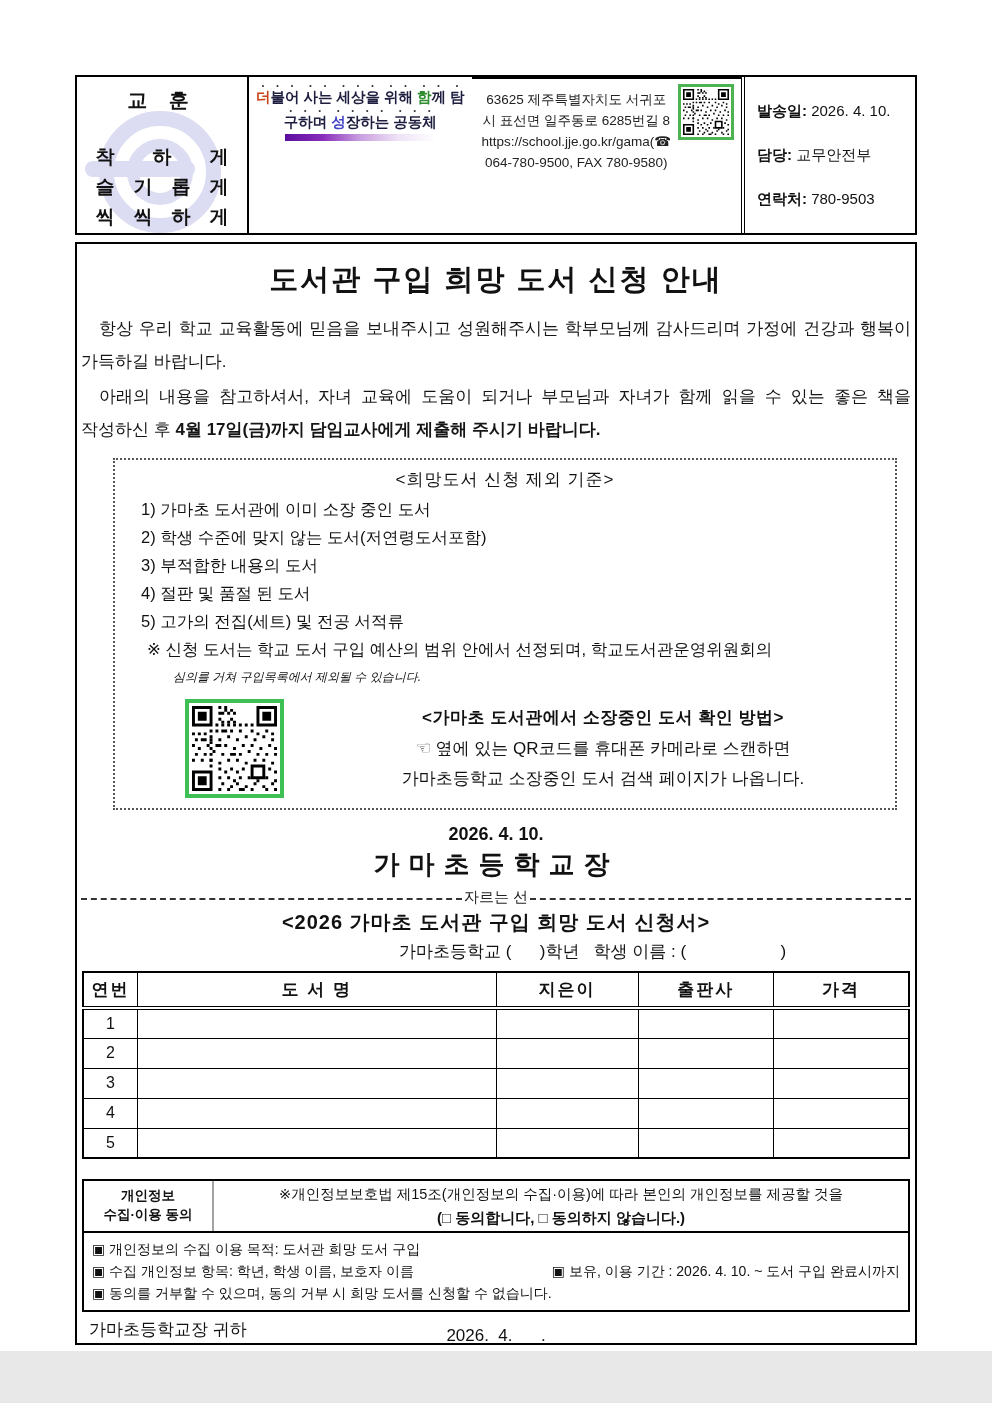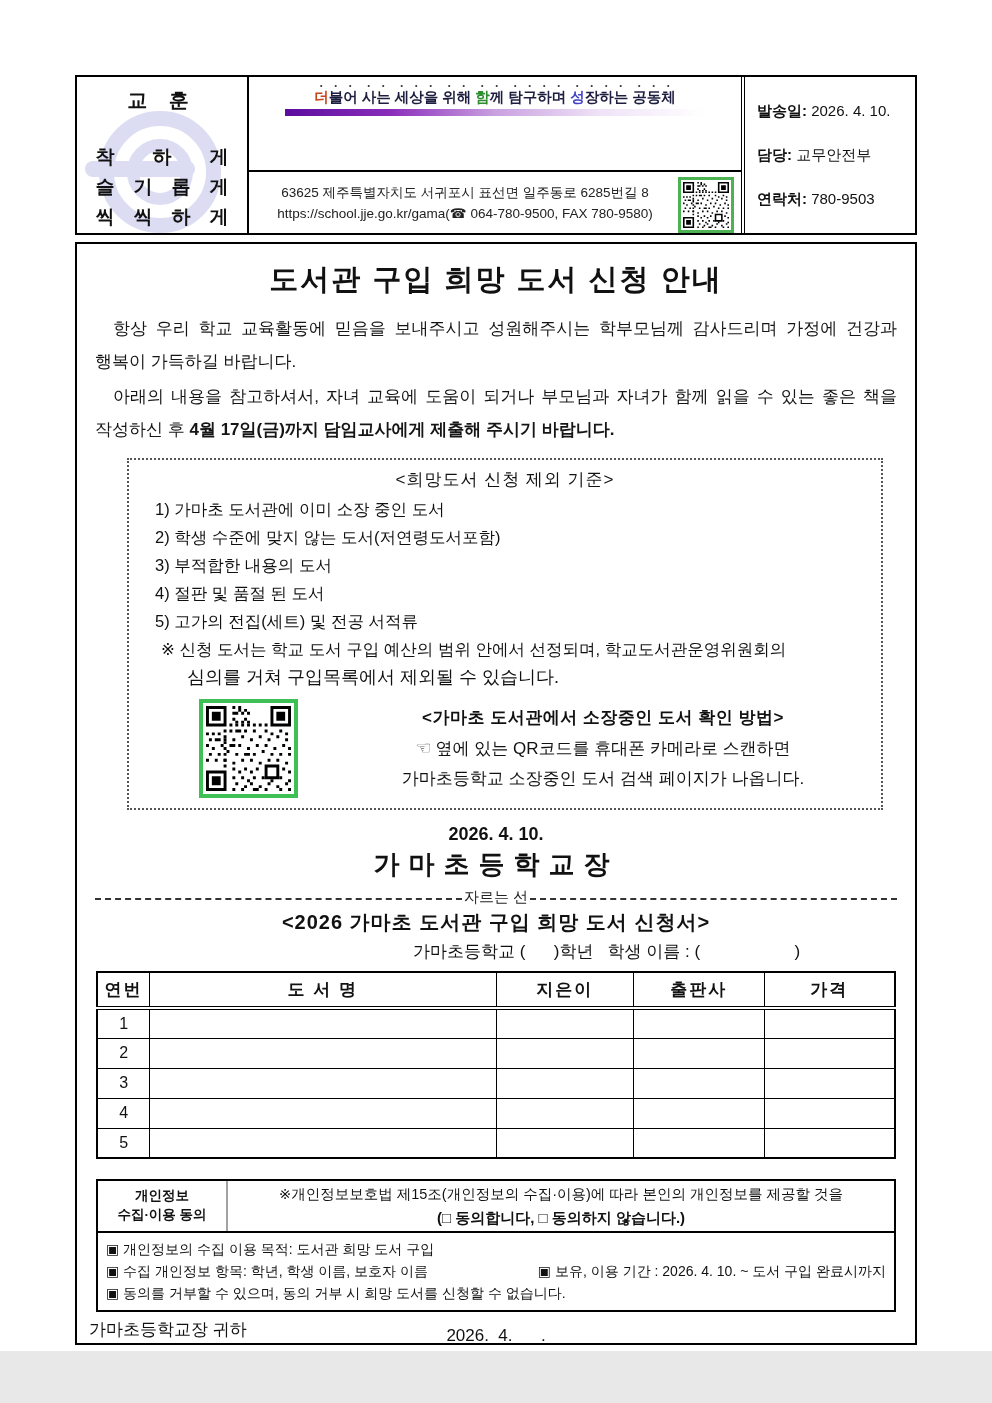--- a/index.html
+++ b/index.html
@@ -21,53 +21,53 @@
   .logo-ring2 { position:absolute; left:50px; top:62px; width:66px; height:66px;
     border:12px solid #dcdcf3; border-radius:50%; }
   .logo-bar { position:absolute; left:8px; top:84px; width:110px; height:16px;
     background:#dcdcf3; border-radius:8px; }
   .motto-title { position:relative; text-align:center; font-weight:bold; font-size:20px;
     letter-spacing:8px; margin-top:10px; }
   .motto-rows { position:relative; margin-top:28px; padding:0 14px; font-weight:bold;
     font-size:19px; line-height:30px; }
   .motto-row { display:block; text-align:justify; }
   .motto-row { white-space:pre; text-align:center; }
-  .center-cell { flex:1; display:flex; flex-direction:column; border-right:4px double #000; }
+  .center-cell { flex:1; display:flex; flex-direction:row; border-right:4px double #000; }
   .slogan-area { height:93px; text-align:center; padding-top:5px; }
   .slogan { font-size:14.5px; font-weight:bold; color:#1d1d3f;
     -webkit-text-emphasis:dot #333; text-emphasis:dot #333; }
   .slogan .c-red { color:#c8431a; } .slogan .c-green { color:#2e8b2e; } .slogan .c-blue { color:#4343c8; }
   .gradient-bar { height:7px; margin:2px 36px 0 36px;
     background:linear-gradient(to right,#5b0d9e,#8a2dbb,#c9a0e0,#efe3f7,#ffffff); }
   .paper-title { font-family:"DejaVu Serif","Liberation Serif",serif; font-weight:bold;
     font-size:46px; line-height:56px; letter-spacing:30px; text-indent:30px; color:#000; }
   .address-area { border-top:2px solid #000; flex:1; position:relative;
     padding:10px 70px 0 10px; text-align:center; font-size:13.5px; line-height:21px; color:#222; }
   .qr-small { position:absolute; right:7px; top:5px; width:56px; height:56px;
     border:3px solid #4db352; background:#fff; padding:2px; }
   .qr-small svg, .qr-big svg { width:100%; height:100%; display:block; }
   .info-cell { width:170px; display:flex; flex-direction:column; justify-content:space-around;
     padding:12px 4px 12px 12px; font-size:15px; }
   .info-row .lbl { font-weight:bold; }
   
   .main {
     position:absolute; top:242px; left:75px; width:842px; height:1103px;
-    border:2px solid #000; padding:0 18px; 
+    border:2px solid #000; padding:0 4px; 
   }
   .doc-title { text-align:center; font-size:29px; font-weight:bold; margin-top:16px; letter-spacing:2px; }
   .para { font-size:17px; line-height:33px; text-align:justify; word-break:keep-all; color:#151515; }
   .p1 { margin-top:12px; text-indent:18px; }
   .p2 { margin-top:2px; text-indent:18px; }
   .bold-underline { font-weight:bold; }
   .ex-box { margin:12px 14px 0 32px; border:2px dotted #555; padding:8px 18px 10px 18px; }
   .ex-title { text-align:center; font-size:17px; letter-spacing:1px; }
   .ex-items { margin-top:4px; font-size:16.5px; line-height:28px; }
   .ex-item { padding-left:8px; }
   .ex-note { padding-left:14px; font-size:16.5px; line-height:28px; }
-  .ex-note2 { padding-left:40px; font-size:18px; line-height:28px; }
+  .ex-note2 { padding-left:40px; font-size:12px; line-height:28px;font-style:italic; }
   .qr-row { display:flex; margin-top:8px; align-items:center;gap:45px; }
   .qr-big { width:99px; height:99px; border:4px solid #3fc054; background:#fff; padding:3px;
     margin-left:52px; flex:none; }
   .qr-text { flex:1; text-align:center; font-size:17px; line-height:30px; }
   .qr-text .t1 { font-weight:bold; letter-spacing:0.5px; }
   .hand-icon { color:#666; font-size:18px; margin-right:4px; }
   .closing-date { text-align:center; font-size:18px; margin-top:14px; font-weight:bold; }
   .principal { text-align:center; font-size:26px; font-weight:bold; letter-spacing:9px; margin-top:2px; }
   .cutline { display:flex; align-items:center; margin-top:6px; font-size:15px; color:#222; }
   .cutline .dash { flex:1; border-top:2px dashed #333; margin-top:2px; }

